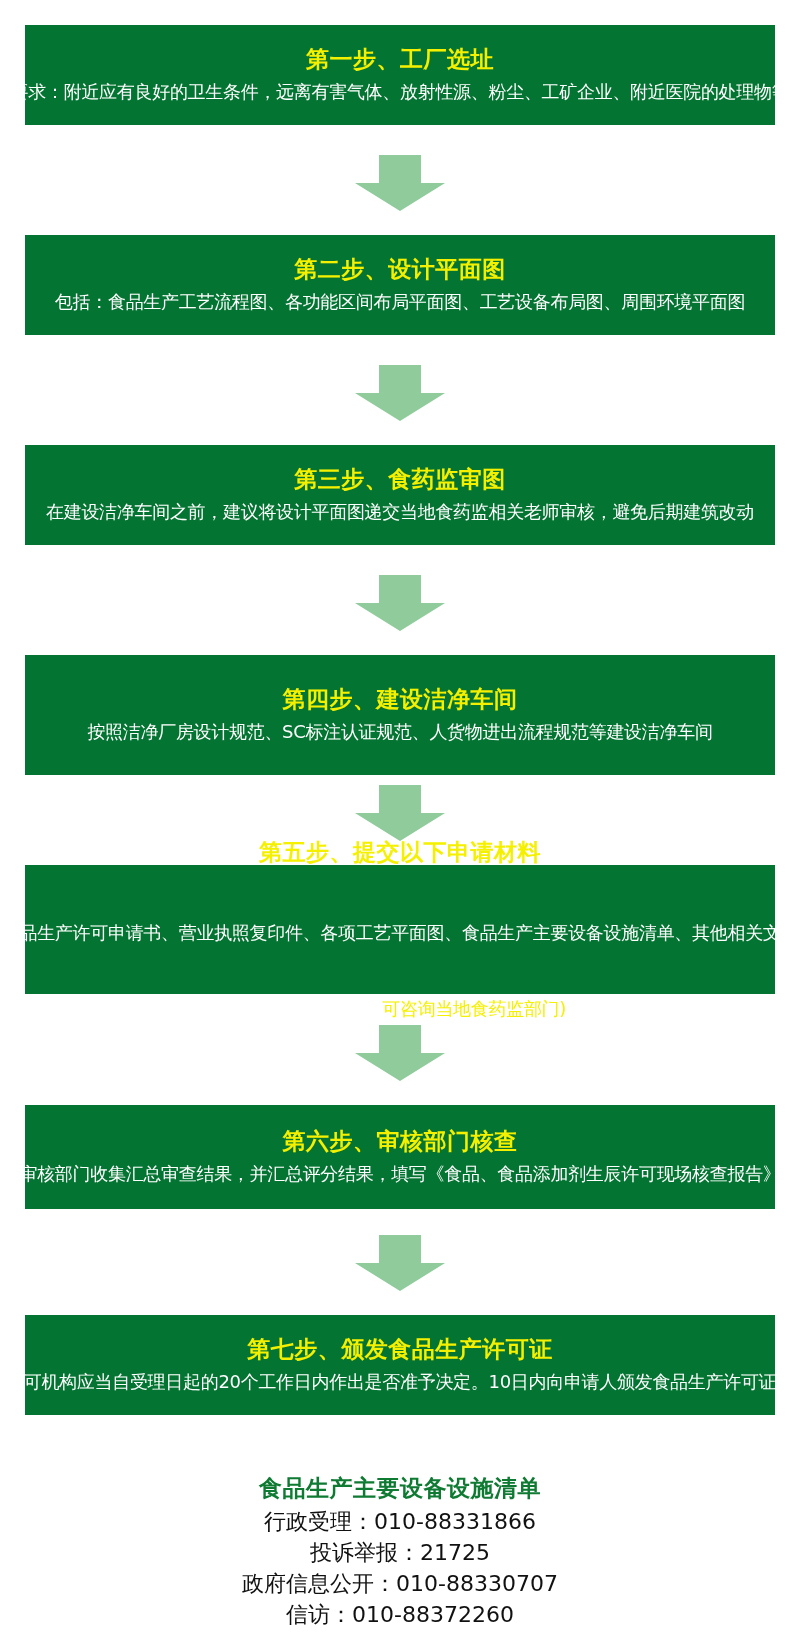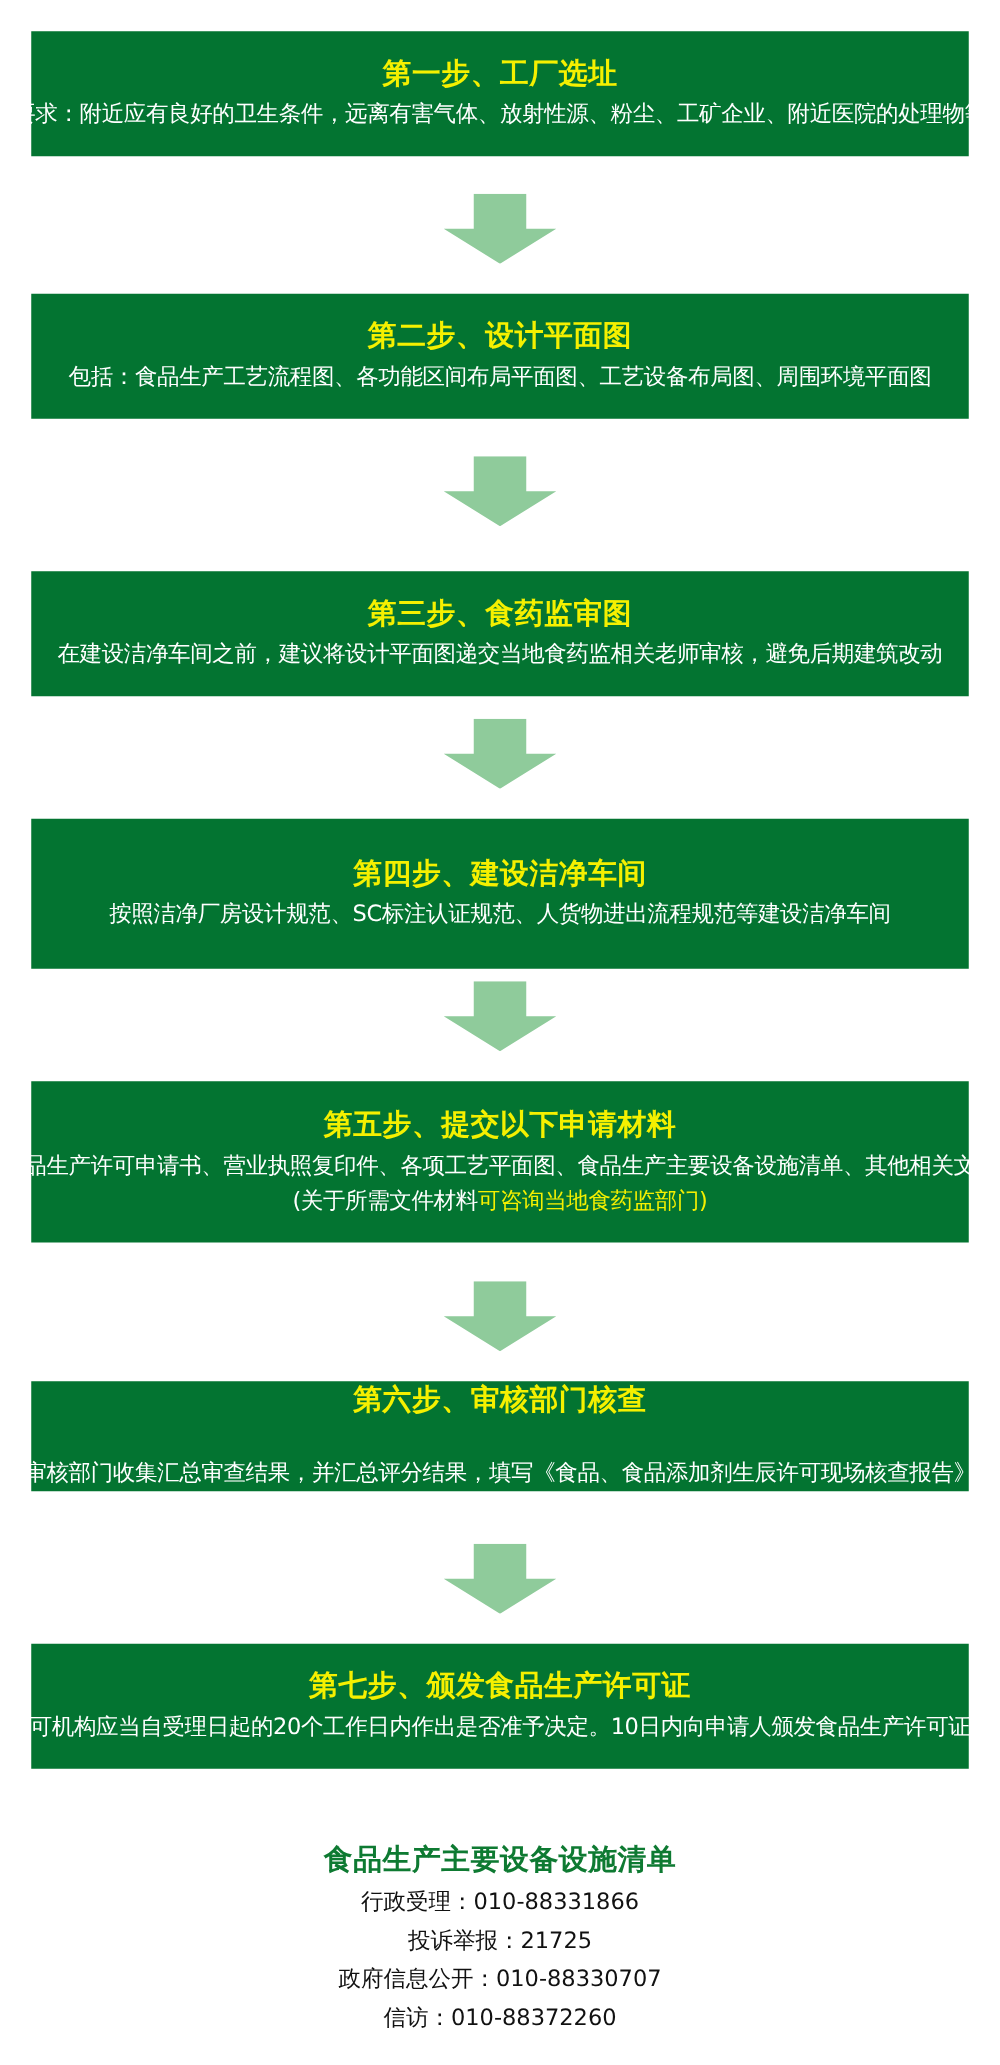--- a/index.html
+++ b/index.html
@@ -64,21 +64,21 @@
     }
     .hotline-title {
       color: #0e7a32;
       font-weight: bold;
       font-size: 23px;
       line-height: 36px;
       letter-spacing: 0.5px;
     }
     .hotline-item {
       color: #111111;
-      font-size: 18px;
+      font-size: 22px;
       line-height: 31px;
     }
   </style>
 </head>
 <body>
 
 <div class="page">
 
   <div class="step-box" style="top:25px;height:100px;">
     <div class="step-title">第一步、工厂选址</div>
@@ -93,54 +93,54 @@
   <div class="step-box" style="top:235px;height:100px;">
     <div class="step-title">第二步、设计平面图</div>
     <div class="step-desc">包括：食品生产工艺流程图、各功能区间布局平面图、工艺设备布局图、周围环境平面图</div>
   </div>
   <div class="arrow" style="top:365px;">
     <svg width="90" height="56" viewBox="0 0 90 56">
         <polygon points="24,0 66,0 66,28 90,28 45,56 0,28 24,28" fill="#8fcb9b"></polygon>
       </svg>
   </div>
 
-  <div class="step-box" style="top:445px;height:100px;margin-top:12px;">
+  <div class="step-box" style="top:445px;height:100px;">
     <div class="step-title">第三步、食药监审图</div>
     <div class="step-desc">在建设洁净车间之前，建议将设计平面图递交当地食药监相关老师审核，避免后期建筑改动</div>
   </div>
   <div class="arrow" style="top:575px;">
     <svg width="90" height="56" viewBox="0 0 90 56">
         <polygon points="24,0 66,0 66,28 90,28 45,56 0,28 24,28" fill="#8fcb9b"></polygon>
       </svg>
   </div>
 
   <div class="step-box" style="top:655px;height:120px;">
     <div class="step-title">第四步、建设洁净车间</div>
     <div class="step-desc">按照洁净厂房设计规范、SC标注认证规范、人货物进出流程规范等建设洁净车间</div>
   </div>
   <div class="arrow" style="top:785px;">
     <svg width="90" height="56" viewBox="0 0 90 56">
         <polygon points="24,0 66,0 66,28 90,28 45,56 0,28 24,28" fill="#8fcb9b"></polygon>
       </svg>
   </div>
 
-  <div class="step-box" style="top:865px;height:129px;">
+  <div class="step-box" style="top:865px;height:129px;gap:48px;">
     <div class="step-title">第五步、提交以下申请材料</div>
     <div class="step-desc">食品生产许可申请书、营业执照复印件、各项工艺平面图、食品生产主要设备设施清单、其他相关文件</div>
     <div class="step-desc second">
       <span>(关于所需文件材料</span><span class="hl">可咨询当地食药监部门)</span>
     </div>
   </div>
   <div class="arrow" style="top:1025px;">
     <svg width="90" height="56" viewBox="0 0 90 56">
         <polygon points="24,0 66,0 66,28 90,28 45,56 0,28 24,28" fill="#8fcb9b"></polygon>
       </svg>
   </div>
 
-  <div class="step-box" style="top:1105px;height:88px;justify-content:space-between;">
+  <div class="step-box" style="top:1105px;height:104px;">
     <div class="step-title">第六步、审核部门核查</div>
     <div class="step-desc">审核部门收集汇总审查结果，并汇总评分结果，填写《食品、食品添加剂生辰许可现场核查报告》</div>
   </div>
   <div class="arrow" style="top:1235px;">
     <svg width="90" height="56" viewBox="0 0 90 56">
         <polygon points="24,0 66,0 66,28 90,28 45,56 0,28 24,28" fill="#8fcb9b"></polygon>
       </svg>
   </div>
 
   <div class="step-box" style="top:1315px;height:100px;">

